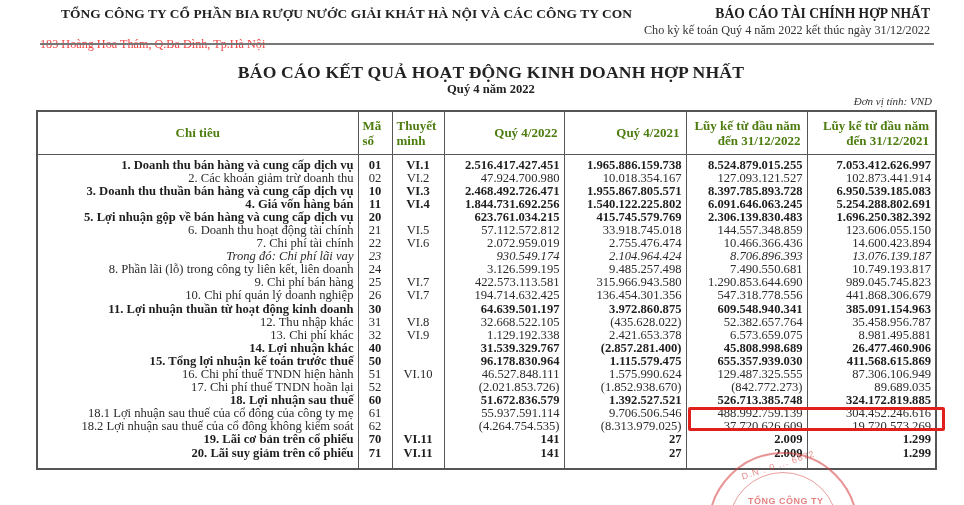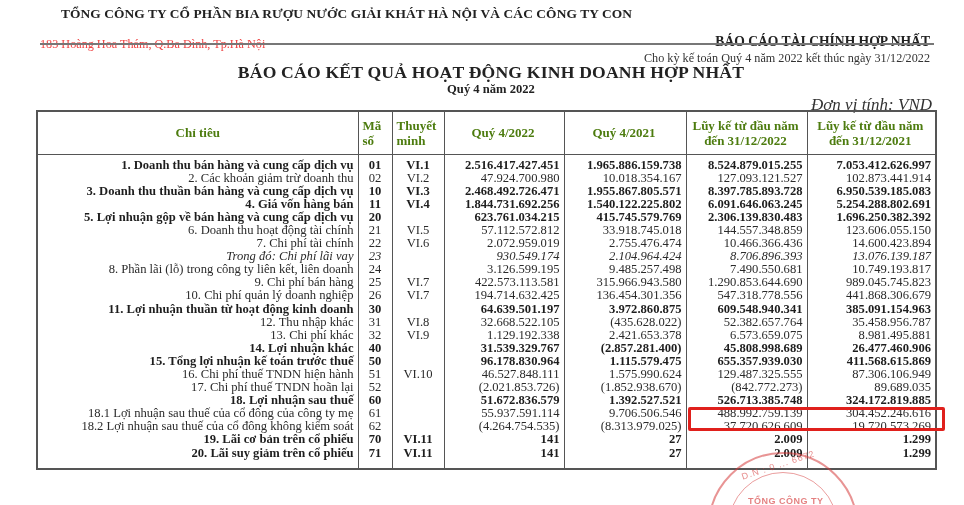--- a/index.html
+++ b/index.html
@@ -2,34 +2,34 @@
 <html><head>
 <meta charset="utf-8">
 <style>
   * { margin:0; padding:0; box-sizing:border-box; }
   html, body { width:964px; height:505px; overflow:hidden; background:#ffffff; }
   body { position:relative; font-family:"Liberation Serif","DejaVu Serif",serif; color:#2a2a2a; }
 
   .hdr-left { position:absolute; left:40px; top:6px; }
   .company { font-size:13.4px; font-weight:bold; letter-spacing:0.1px; color:#222;margin-left:21px; }
   .address { font-size:12.2px; margin-top:15px; color:#ef4444; }
-  .hdr-right { position:absolute; right:34px; top:6px; text-align:right;margin-top:28px; }
+  .hdr-right { position:absolute; right:34px; top:6px; text-align:right; }
   .report-type { font-size:13.6px; font-weight:bold; color:#222; }
   .period-desc { font-size:12.2px; margin-top:1px; color:#333; }
   .hdr-line { position:absolute; left:40px; right:30px; top:43px; height:1.5px; background:#777; }
 
   .title { position:absolute; left:0; width:964px; top:62px; text-align:center; font-size:17.6px; font-weight:bold; color:#222; letter-spacing:0.2px; padding-left:18px; }
   .subtitle { position:absolute; left:0; width:964px; top:82px; text-align:center; font-size:12.6px; font-weight:bold; color:#222; padding-left:18px; }
-  .unit { position:absolute; right:32px; top:95px; font-size:17px; font-style:italic; color:#333; }
+  .unit { position:absolute; right:32px; top:95px; font-size:11px; font-style:italic; color:#333; }
 
   table.fs { position:absolute; left:36px; top:110px; width:899px; border-collapse:collapse; table-layout:fixed; border:2px solid #555; }
   table.fs th { font-size:13px; font-weight:bold; color:#4d7c0f; border:1px solid #555; border-bottom:1.5px solid #555; height:43px; line-height:15px; vertical-align:middle; padding:0 4px; }
   table.fs th.c-name { text-align:center; }
   table.fs th.c-code, table.fs th.c-note { text-align:left; }
-  table.fs th.c-num { text-align:center; padding-right:6px; }
+  table.fs th.c-num { text-align:right; padding-right:6px; }
   table.fs td { font-size:12.6px; height:13.1px; line-height:13.1px; border-left:1px solid #555; border-right:1px solid #555; white-space:nowrap; overflow:hidden; padding:0 4px; }
   table.fs tbody tr:first-child td { padding-top:4px; height:17.1px; }
   table.fs tbody tr:last-child td { padding-bottom:8px; height:17.1px; }
   td.c-name { text-align:right; padding-left:6px; }
   td.c-code { text-align:center; }
   td.c-note { text-align:center; }
   td.c-num { text-align:right; padding-right:6px; }
   tr.bold td { font-weight:bold; color:#1e1e1e; }
   tr.italic td { font-style:italic; }
   tr.italic td.c-name { padding-left:20px; }

